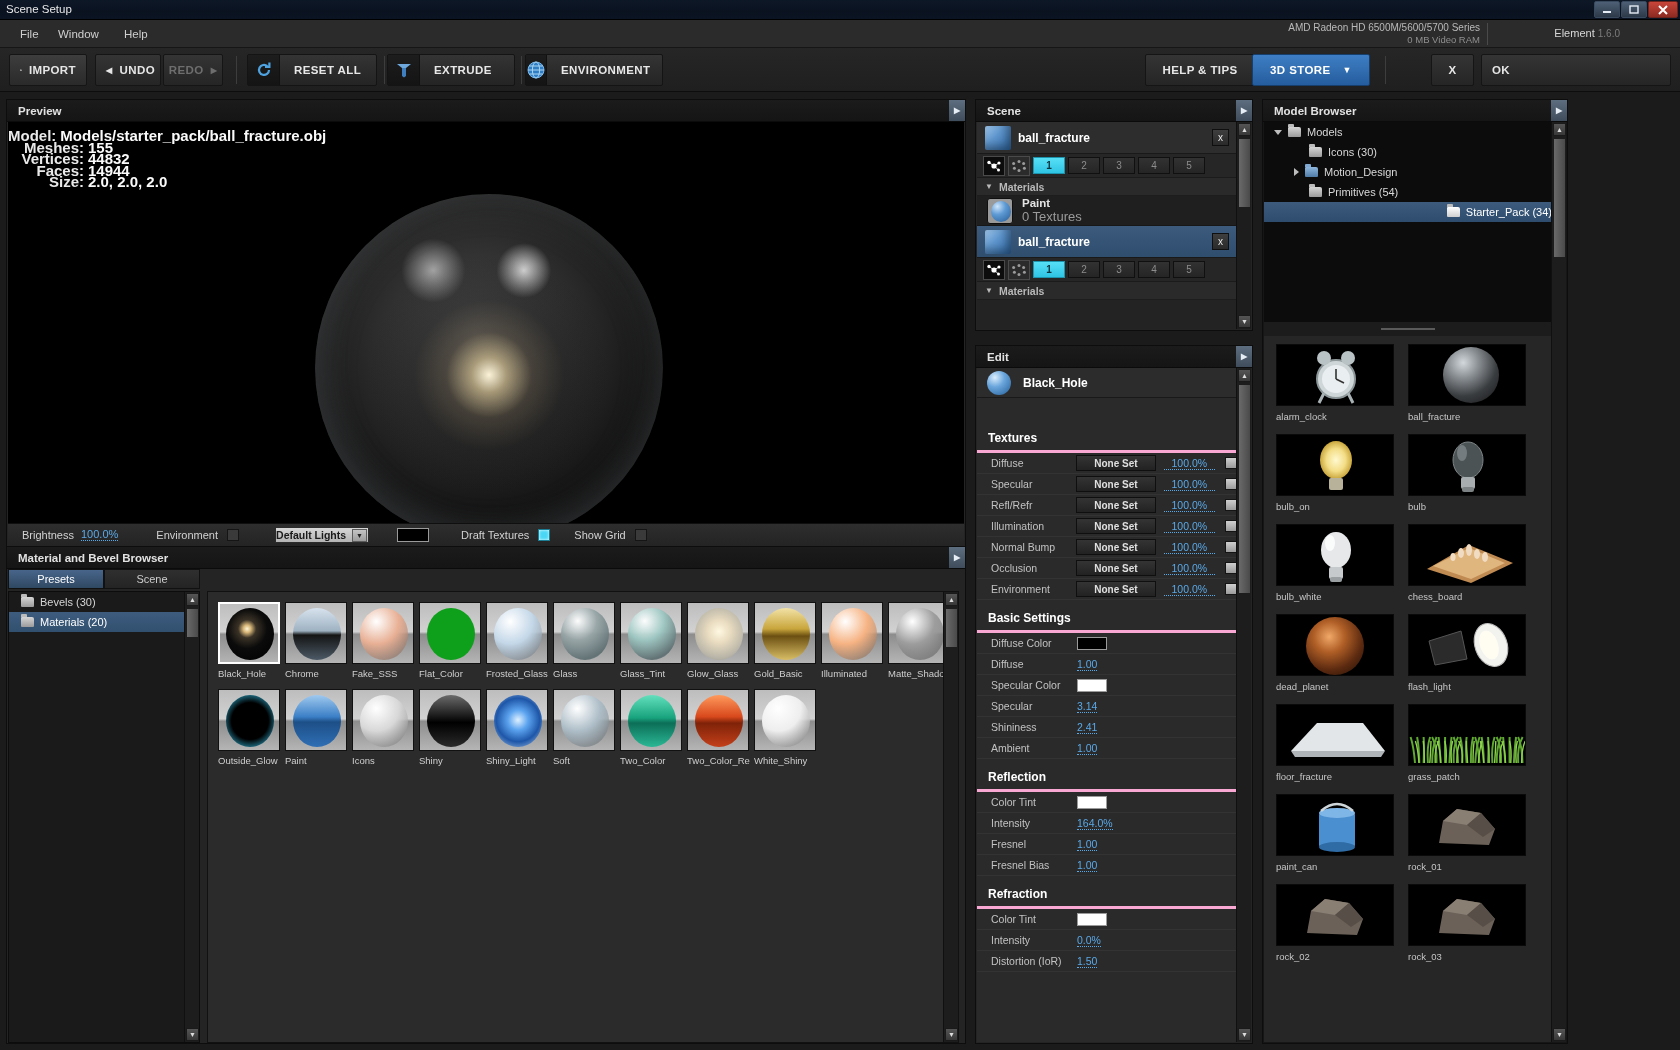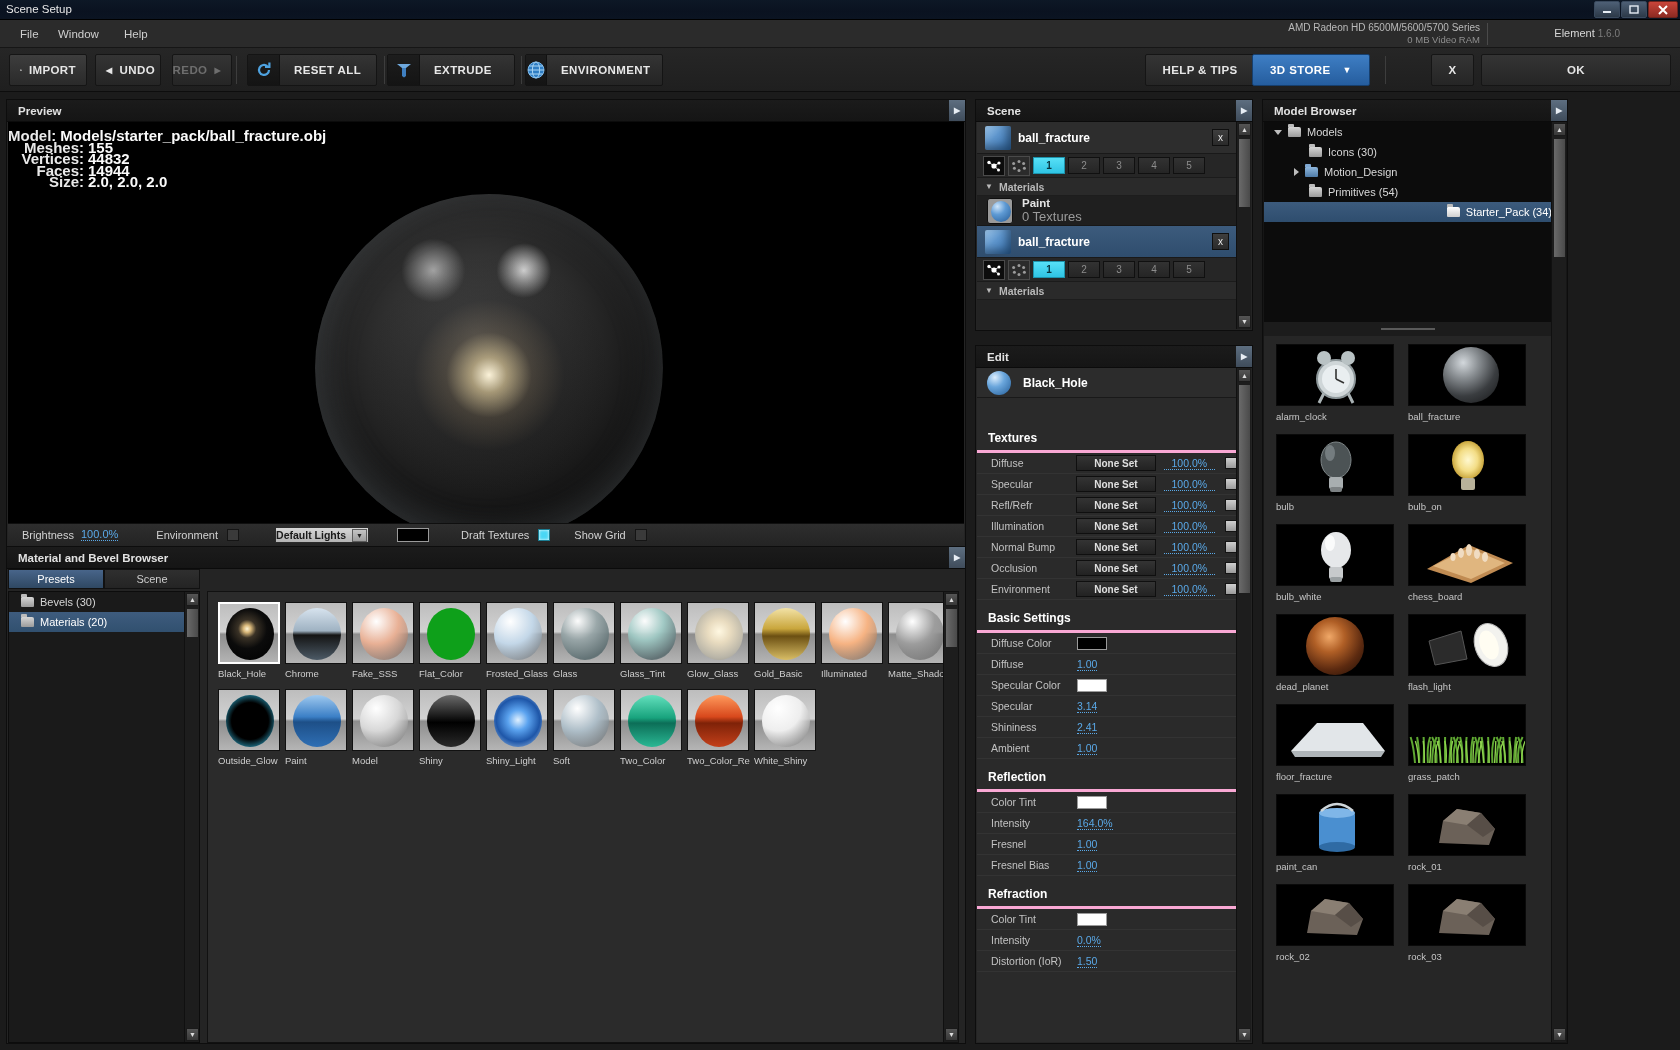--- a/index.html
+++ b/index.html
@@ -253,21 +253,21 @@
     <div class="tbtn" style="left:9px;width:78px">
       <svg width="15" height="12" viewBox="0 0 15 12">
           <path d="M0.5 2.5 h5 l1.4 1.6 H14.5 V11.5 H0.5 Z" fill="#d8d8d8" stroke="#6e6e6e"></path>
         </svg>
       <span>IMPORT</span>
     </div>
     <div class="tbtn flat" style="left:95px;width:66px">
       <span style="font-size:8px">◀</span>
       <span>UNDO</span>
     </div>
-    <div class="tbtn flat disabled" style="left:172px;width:60px;justify-content:flex-end">
+    <div class="tbtn flat disabled" style="left:163px;width:60px;justify-content:center">
       <span>REDO</span>
       <span style="font-size:8px">▶</span>
     </div>
     <div class="tb-sep" style="left:236px"></div>
     <div class="grp" style="left:247px;width:130px">
       <div class="sq">
         <svg width="18" height="18" viewBox="0 0 18 18">
             <path d="M14 9 a5 5 0 1 1 -1.7 -3.8" stroke="#4ea2e0" stroke-width="2.2" fill="none"></path>
             <path d="M14.4 1.4 v4.4 h-4.4" stroke="#4ea2e0" stroke-width="2.2" fill="none"></path>
           </svg>
@@ -300,21 +300,21 @@
       <span>HELP &amp; TIPS</span>
     </div>
     <div class="tbtn blue" style="right:310px;width:118px;justify-content:center;gap:12px">
       <span>3D STORE</span>
       <span style="font-size:9px">▼</span>
     </div>
     <div class="tb-sep" style="right:294px"></div>
     <div class="tbtn flat" style="right:206px;width:43px;justify-content:center">
       <span>X</span>
     </div>
-    <div class="tbtn flat" style="right:9px;width:190px;justify-content:center">
+    <div class="tbtn flat" style="right:9px;width:190px;justify-content:flex-start">
       <span>OK</span>
     </div>
   </div>
 
   <div class="panel" id="preview">
     <div class="panel-hdr">
       <span>Preview</span>
       <div class="collapse-tab">
         <span>▶</span>
       </div>
@@ -470,21 +470,21 @@
           <div class="swcell">
             <div class="swimg">
               <div class="sphere" style="background:linear-gradient(180deg,#9fc9ef 0%,#3b7fc6 42%,#1d4f87 52%,#2f6fb5 100%);"></div>
             </div>
             <div class="swlab">Paint</div>
           </div>
           <div class="swcell">
             <div class="swimg">
               <div class="sphere" style="background:radial-gradient(circle at 34% 26%, #ffffff 0%, #d8d8d8 45%, rgba(0,0,0,.35) 100%);"></div>
             </div>
-            <div class="swlab">Model</div>
+            <div class="swlab">Icons</div>
           </div>
           <div class="swcell">
             <div class="swimg">
               <div class="sphere" style="background:linear-gradient(180deg,#6b6b6b 0%,#1b1b1b 40%,#000 53%,#2a2a2a 100%);"></div>
             </div>
             <div class="swlab">Shiny</div>
           </div>
           <div class="swcell">
             <div class="swimg">
               <div class="sphere" style="background:radial-gradient(circle at 50% 48%, #dff0ff 0%, #5ba3ef 28%, #1e56a8 60%, #b9d5ef 100%);"></div>
@@ -798,40 +798,40 @@
           <div class="mlab">alarm_clock</div>
         </div>
         <div class="mcell">
           <div class="mimg">
             <div style="position:absolute;left:34px;top:2px;width:56px;height:56px;border-radius:50%;background:radial-gradient(circle at 36% 28%,#d3d8dc 0%,#8b9094 28%,#3a3d40 62%,#131415 100%)"></div>
           </div>
           <div class="mlab">ball_fracture</div>
         </div>
         <div class="mcell">
           <div class="mimg"><svg width="118" height="62" viewBox="0 0 118 62">
-              <ellipse cx="59" cy="25" rx="15" ry="18" fill="#4c5355" stroke="#7d8587"></ellipse>
-              <ellipse cx="53" cy="18" rx="5" ry="8" fill="#8f989b" opacity=".6"></ellipse>
-              <rect x="52" y="42" width="14" height="12" rx="2" fill="#a8aeb0"></rect>
-              <rect x="53" y="52" width="12" height="5" rx="2" fill="#7d8284"></rect>
-            </svg></div>
-          <div class="mlab">bulb</div>
-        </div>
-        <div class="mcell">
-          <div class="mimg"><svg width="118" height="62" viewBox="0 0 118 62">
               <defs>
                 <radialGradient id="gon">
                   <stop offset="0%" stop-color="#fff9d0"></stop>
                   <stop offset="60%" stop-color="#f3dd86"></stop>
                   <stop offset="100%" stop-color="#c9a63d"></stop>
                 </radialGradient>
               </defs>
               <ellipse cx="59" cy="25" rx="16" ry="19" fill="url(#gon)"></ellipse>
               <rect x="52" y="43" width="14" height="12" rx="2" fill="#b9b29a"></rect>
             </svg></div>
           <div class="mlab">bulb_on</div>
+        </div>
+        <div class="mcell">
+          <div class="mimg"><svg width="118" height="62" viewBox="0 0 118 62">
+              <ellipse cx="59" cy="25" rx="15" ry="18" fill="#4c5355" stroke="#7d8587"></ellipse>
+              <ellipse cx="53" cy="18" rx="5" ry="8" fill="#8f989b" opacity=".6"></ellipse>
+              <rect x="52" y="42" width="14" height="12" rx="2" fill="#a8aeb0"></rect>
+              <rect x="53" y="52" width="12" height="5" rx="2" fill="#7d8284"></rect>
+            </svg></div>
+          <div class="mlab">bulb</div>
         </div>
         <div class="mcell">
           <div class="mimg"><svg width="118" height="62" viewBox="0 0 118 62">
               <ellipse cx="59" cy="25" rx="15" ry="18" fill="#e6e8ea"></ellipse>
               <ellipse cx="53" cy="18" rx="5" ry="8" fill="#ffffff" opacity=".8"></ellipse>
               <rect x="52" y="42" width="14" height="12" rx="2" fill="#c7cacc"></rect>
               <rect x="53" y="52" width="12" height="5" rx="2" fill="#9aa0a2"></rect>
             </svg></div>
           <div class="mlab">bulb_white</div>
         </div>

